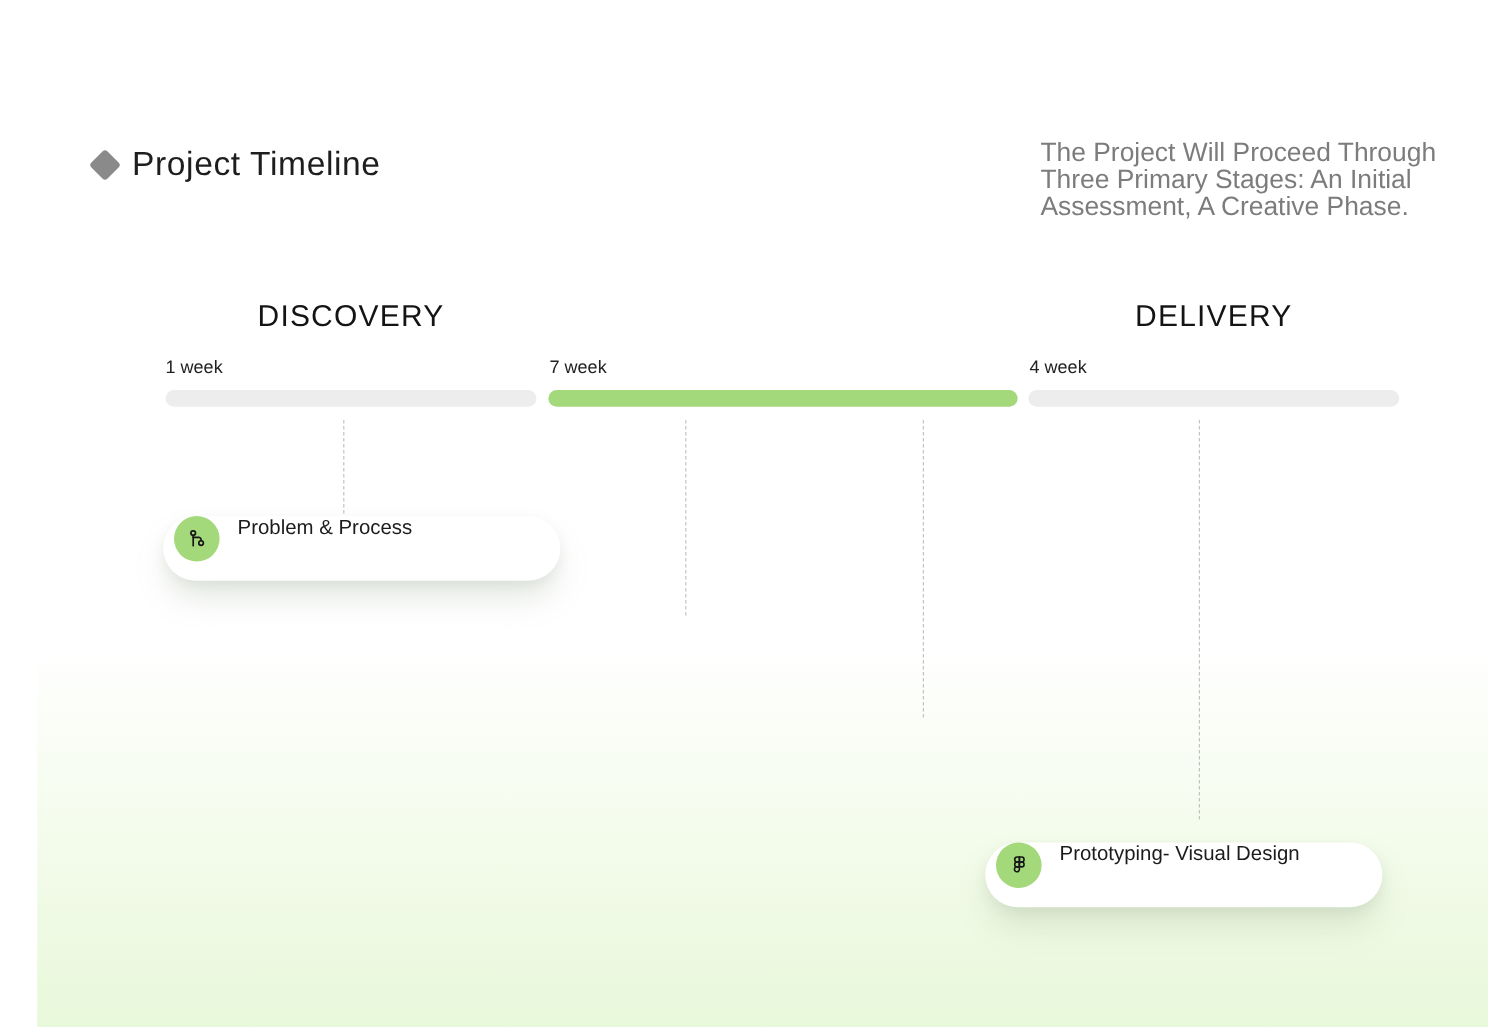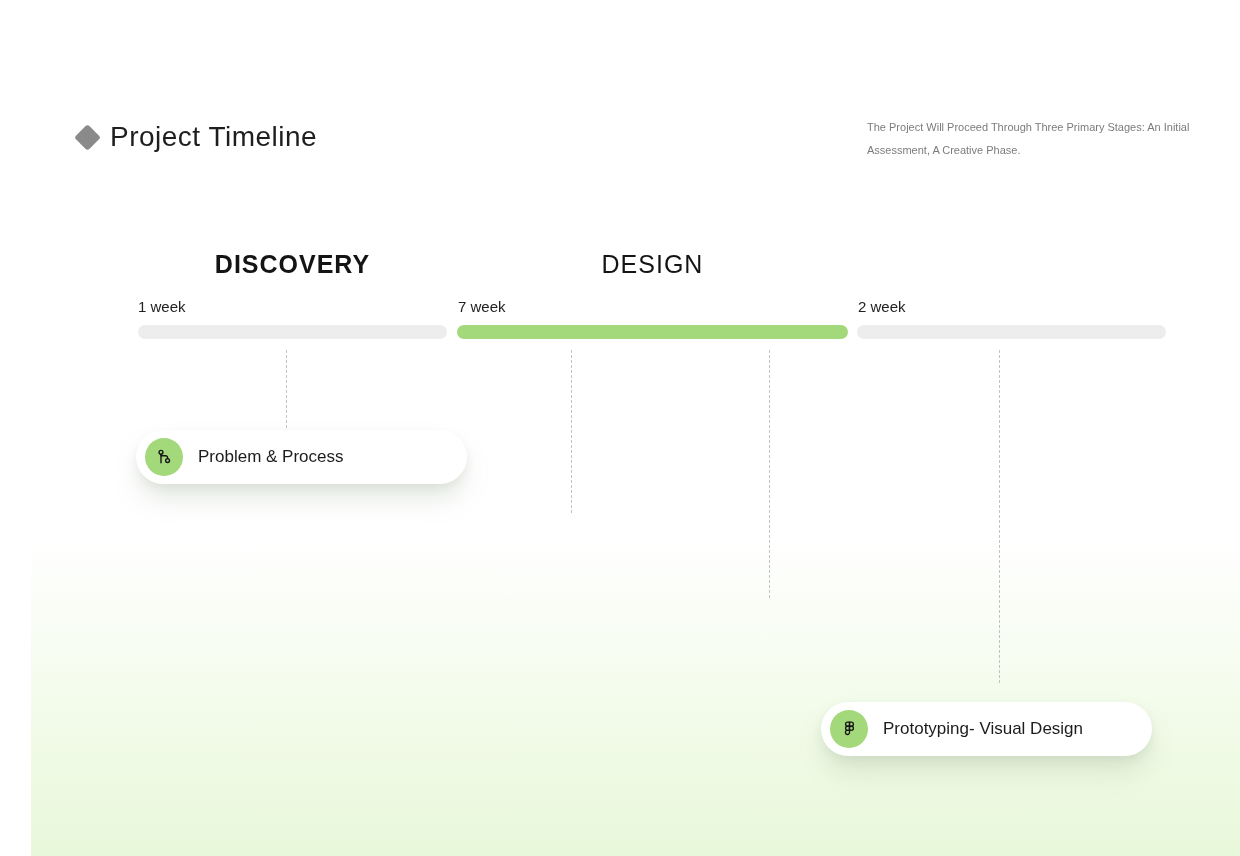--- a/index.html
+++ b/index.html
@@ -13,26 +13,26 @@
   }
 
   
   .title-row { position:absolute; left:47px; top:121px; display:flex; align-items:center; gap:13px; }
   .diamond { width:19px; height:19px; background:#8a8a8a; transform:rotate(45deg); border-radius:3px; }
   .page-title { font-size:28px; color:#1e1e1e; letter-spacing:0.5px; font-weight:400; }
 
   
   .description {
     position:absolute; left:836px; top:116px; width:334px;
-    font-size:11px; line-height:22.5px; color:#7c7c7c; font-weight:400;
+    font-size:22px; line-height:22.5px; color:#7c7c7c; font-weight:400;
   }
 
   
   .stage-header { position:absolute; top:250px; text-align:center; font-size:25px; color:#141414; letter-spacing:1px; font-weight:400; }
-  .stage-header.s0 { left:107px; width:309px;font-weight:bold; }
+  .stage-header.s0 { left:107px; width:309px; }
   .stage-header.s1 { left:426px; width:391px; }
   .stage-header.s2 { left:826px; width:309px; }
 
   
   .week-label { position:absolute; top:298px; font-size:15px; color:#222; }
   .week-label.s0 { left:107px;text-align:center; }
   .week-label.s1 { left:427px; }
   .week-label.s2 { left:827px; }
 
   
@@ -44,21 +44,21 @@
   
   .dash-line { position:absolute; width:0; border-left:1.5px dashed #c2c2c2; }
   .dash-line.l1 { left:255px; top:350px; height:78px; }
   .dash-line.l2 { left:540px; top:350px; height:163px; }
   .dash-line.l3 { left:738px; top:350px; height:248px; }
   .dash-line.l4 { left:968px; top:350px; height:333px; }
 
   
   .card {
     position:absolute; width:331px; height:54px; background:#ffffff; border-radius:27px;
-    display:flex; align-items:center;
+    display:flex; 
     box-shadow:0 16px 28px -4px rgba(120,140,110,0.22), 0 4px 10px rgba(120,140,110,0.10);
   }
   .card.c0 { left:105px; top:430px; }
   .card.c1 { left:338px; top:515px; }
   .card.c2 { left:545px; top:601px; }
   .card.c3 { left:790px; top:702px; }
   .icon-circle {
     width:38px; height:38px; border-radius:50%; margin-left:9px; flex:0 0 auto;
     display:flex; align-items:center; justify-content:center;
   }
@@ -71,25 +71,25 @@
 <div class="canvas">
 
   <div class="title-row">
     <div class="diamond"></div>
     <div class="page-title">Project Timeline</div>
   </div>
 
   <div class="description">The Project Will Proceed Through Three Primary Stages: An Initial Assessment, A Creative Phase.</div>
 
   <div class="stage-header s0">DISCOVERY</div>
-  <div class="stage-header s1">DESIGN</div>
+  <div class="stage-header s2">DELIVERY</div>
 
   <div class="week-label s0">1 week</div>
   <div class="week-label s1">7 week</div>
-  <div class="week-label s2">2 week</div>
+  <div class="week-label s2">4 week</div>
 
   <div class="bar s0" style="background: rgb(237, 237, 237);"></div>
   <div class="bar s1" style="background: rgb(163, 217, 122);"></div>
   <div class="bar s2" style="background: rgb(237, 237, 237);"></div>
 
   <div class="dash-line l1"></div>
   <div class="dash-line l2"></div>
   <div class="dash-line l3"></div>
   <div class="dash-line l4"></div>
 

